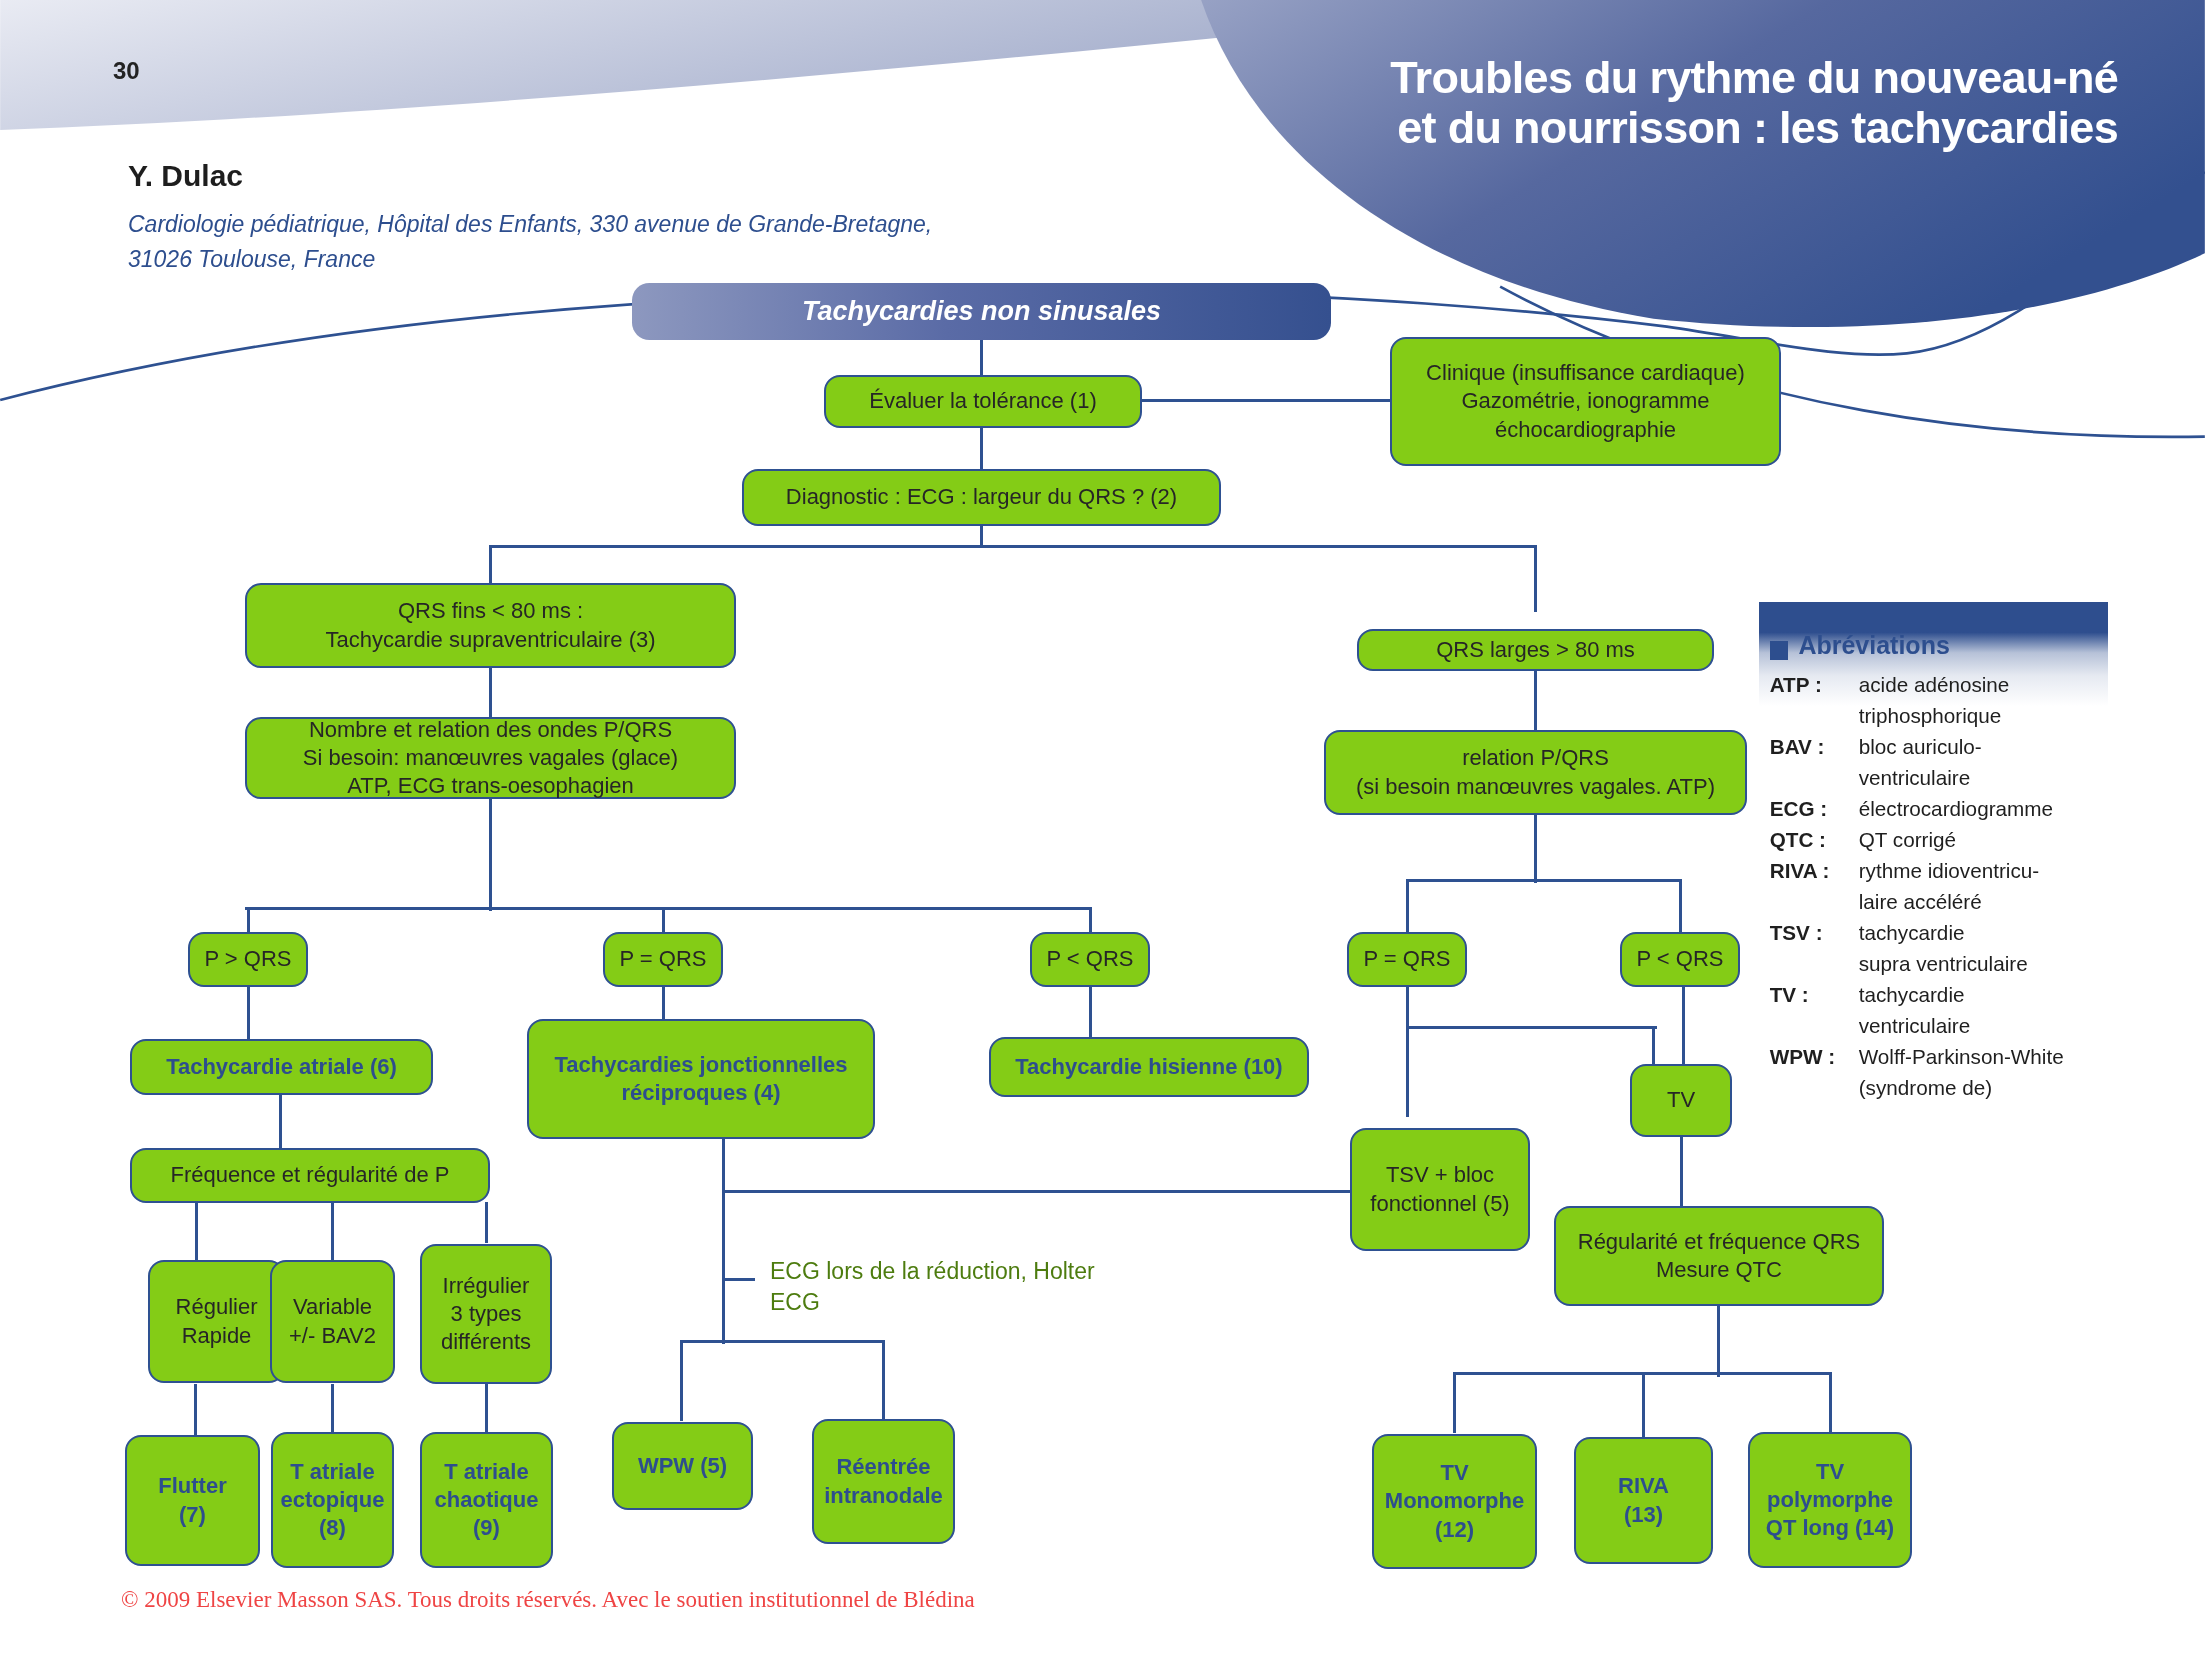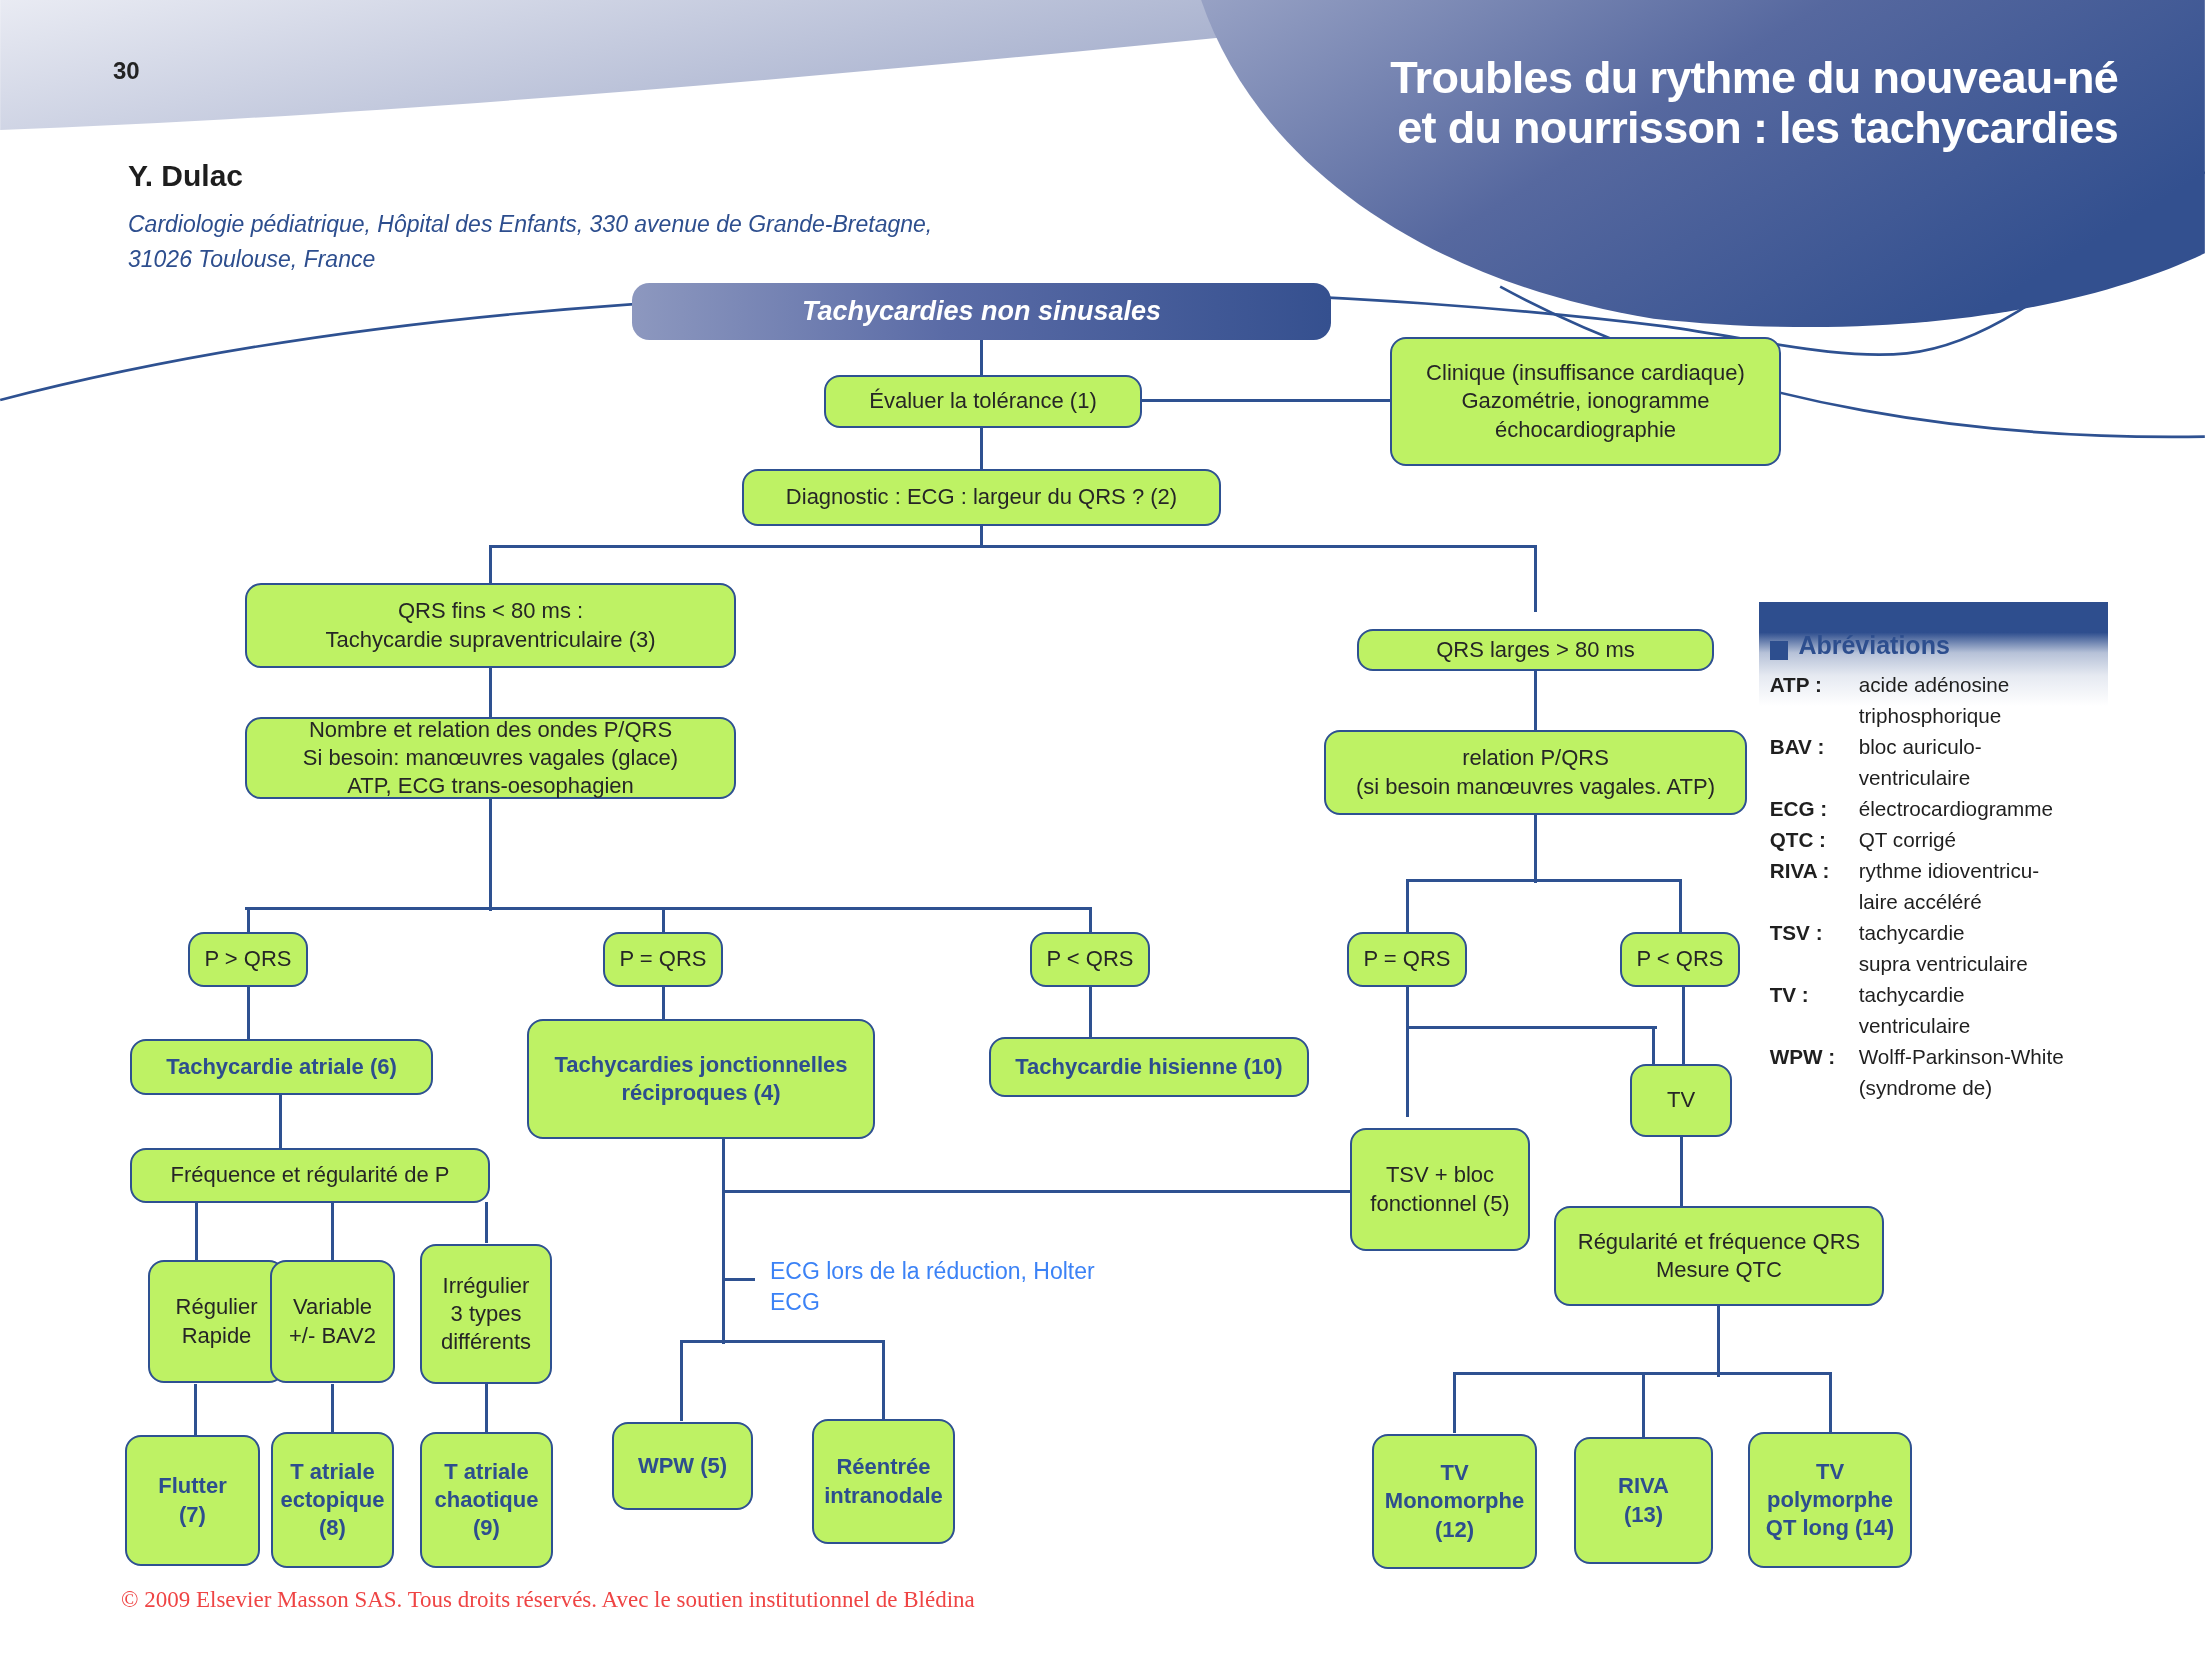--- a/index.html
+++ b/index.html
@@ -8,30 +8,30 @@
     font-family:"Liberation Sans",sans-serif;
   }
   .deco{position:absolute;left:0;top:0;z-index:0;}
   .page-num{position:absolute;left:113px;top:57px;font-size:24px;font-weight:700;color:#232323;z-index:3;}
   .title{position:absolute;top:53px;right:87px;width:1067px;text-align:right;color:#ffffff;
          font-size:45px;font-weight:700;line-height:1.12;letter-spacing:-0.7px;z-index:3;}
   .author{position:absolute;left:128px;top:159px;font-size:30px;font-weight:700;color:#1e1e1e;z-index:3;}
   .affil{position:absolute;left:128px;top:207px;font-size:23px;font-style:italic;color:#2d4e8e;line-height:1.5;z-index:3;}
   .footer{position:absolute;left:121px;top:1587px;font-family:"Liberation Serif",serif;font-size:23px;color:#ef4444;z-index:3;}
 
-  .node{position:absolute;box-sizing:border-box;background:#bef264;border:2.7px solid #2e5191;border-radius:16px;
+  .node{position:absolute;box-sizing:border-box;background:#84cc16;border:2.7px solid #2e5191;border-radius:16px;
         display:flex;flex-direction:column;justify-content:center;align-items:center;text-align:center;
         font-size:22px;line-height:1.28;color:#262626;padding:2.7px 6.7px;z-index:2;}
   .node.blue{color:#2d4e8e;font-weight:700;}
   .node.root{background:linear-gradient(90deg,#8d98bf 0%,#5a6ba6 45%,#35508f 100%);border:none;color:#ffffff;
              font-weight:700;font-style:italic;font-size:27px;border-radius:17.3px;}
   .hl,.vl{position:absolute;background:#2e5191;z-index:1;}
   .hl{height:2.7px;}
   .vl{width:2.7px;}
-  .note{position:absolute;font-size:23px;line-height:1.35;color:#3b82f6;text-align:left;z-index:2;}
+  .note{position:absolute;font-size:23px;line-height:1.35;color:#4d7c0f;text-align:left;z-index:2;}
 
   .ab-panel{position:absolute;left:1759px;top:602px;width:360px;z-index:2;}
   .ab-grad{position:absolute;left:0;top:0;width:349px;height:127px;
            background:linear-gradient(180deg,#2e4e8e 0%,#2e4e8e 24%,rgba(46,78,142,0.35) 40%,rgba(46,78,142,0.12) 58%,rgba(46,78,142,0) 82%);}
   .ab-head{position:absolute;left:10.7px;top:29px;display:flex;align-items:flex-end;gap:10px;
            font-size:25px;font-weight:700;color:#2d4e8e;}
   .ab-sq{width:18.7px;height:18.7px;background:#2d4e8e;display:inline-block;flex:none;}
   .ab-list{position:absolute;left:10.7px;top:67px;width:341px;font-size:20.7px;line-height:31px;color:#1f1f1f;}
   .ab-row{display:flex;}
   .ab-k{width:89px;font-weight:700;flex:none;}

